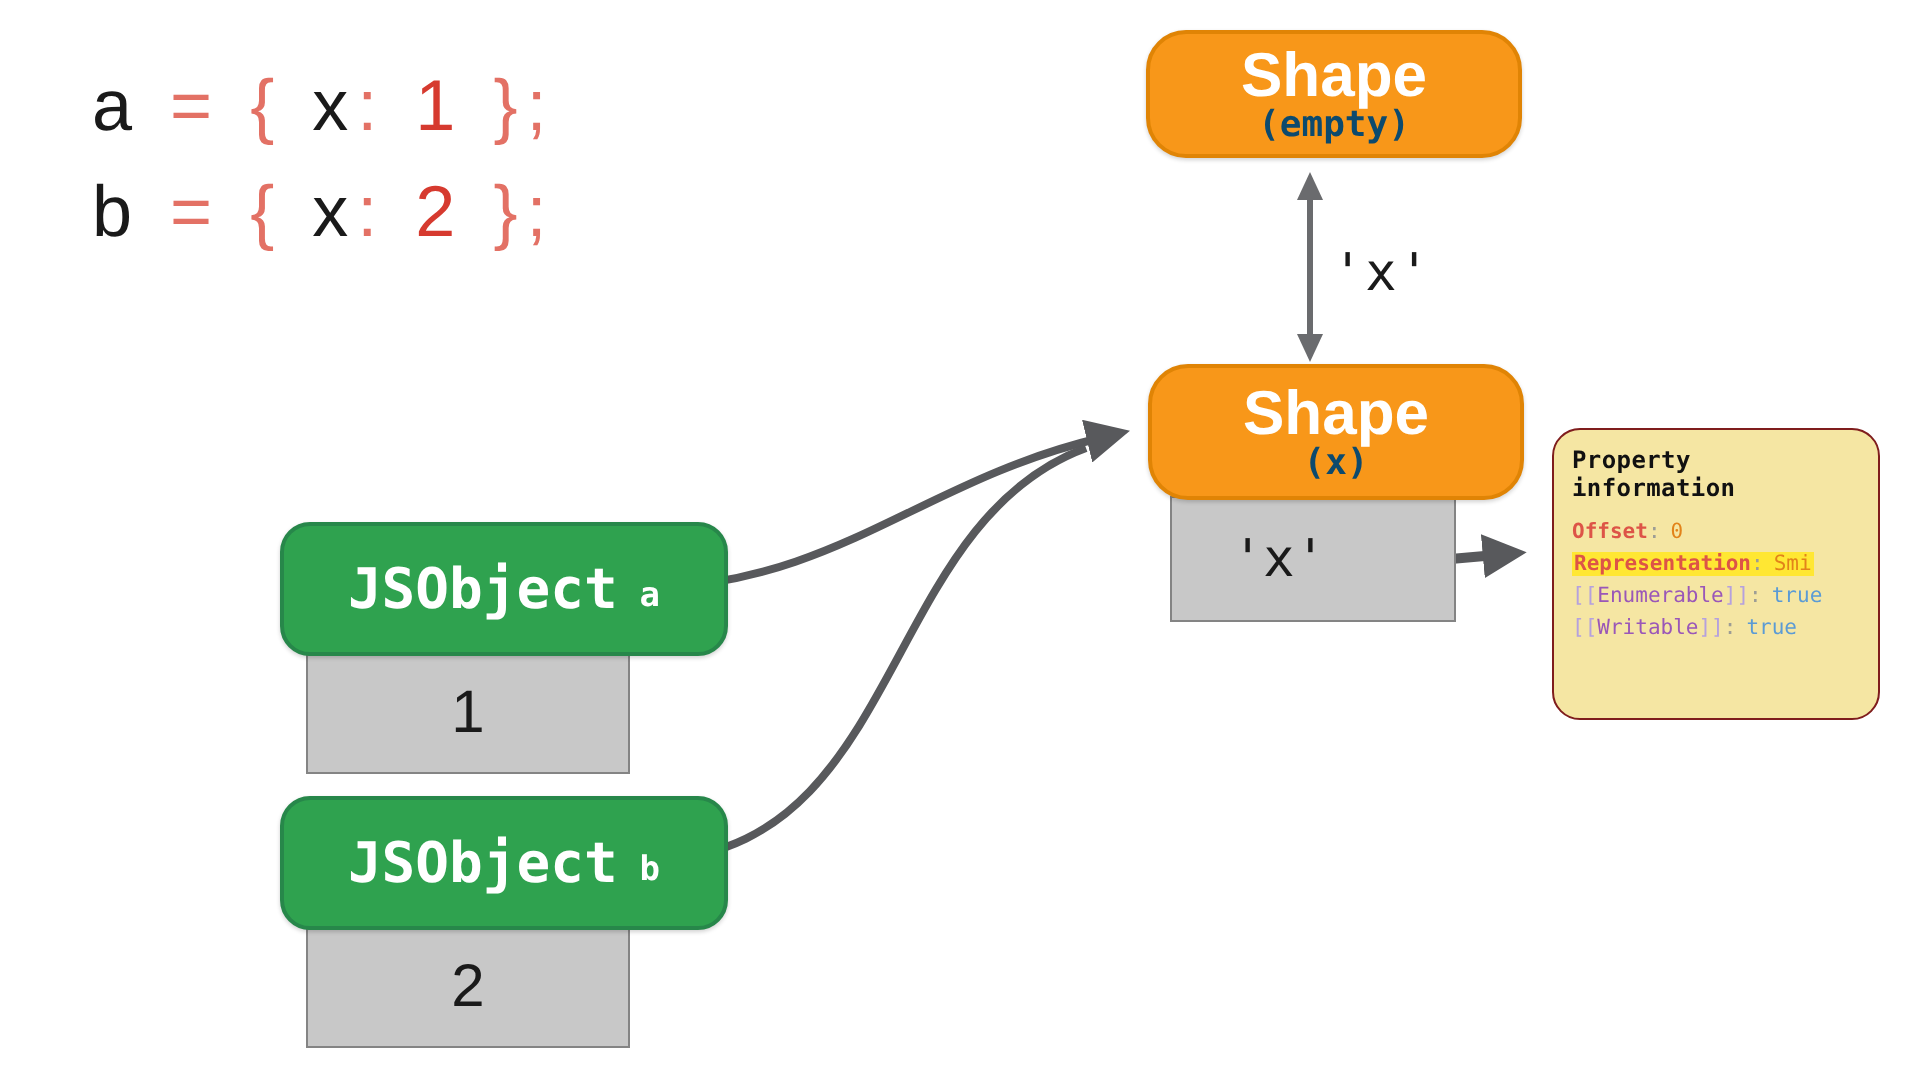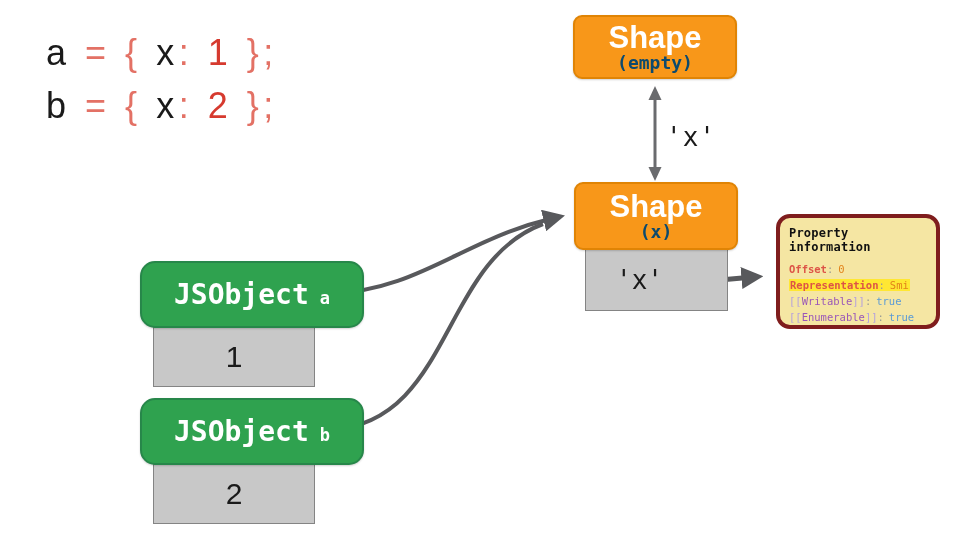--- a/index.html
+++ b/index.html
@@ -13,22 +13,22 @@
     height:53px;line-height:53px;font-size:36px;letter-spacing:4.5px;
     font-family:"Liberation Sans",sans-serif;white-space:pre;
   }
   .tk-id{color:#1A1A1A;}
   .tk-punct{color:#E37165;}
   .tk-num{color:#D63A2F;}
   
   .arrows{position:absolute;left:0;top:0;width:960px;height:540px;pointer-events:none;}
   
   .shape-box{
-    position:absolute;width:164px;height:64px;background:#F89719;border:2px solid #E08405;
-    border-radius:9px;display:flex;flex-direction:column;align-items:center;justify-content:center;
+    position:absolute;width:188px;height:64px;background:#F89719;border:2px solid #E08405;
+    border-radius:20px;display:flex;flex-direction:column;align-items:center;justify-content:center;
     box-sizing:border-box;z-index:3;box-shadow:0 1px 2px rgba(0,0,0,0.18);
   }
   .shape-title{color:#ffffff;font-weight:bold;font-size:31px;line-height:31px;}
   .shape-subtitle{color:#0c4a6e;font-weight:bold;font-size:18px;line-height:20px;font-family:"DejaVu Sans Mono",monospace;}
   .js-box{
     position:absolute;width:224px;height:67px;background:#2FA24F;border:2px solid #27874A;
     border-radius:15px;display:flex;align-items:center;justify-content:center;gap:11px;
     box-sizing:border-box;z-index:3;box-shadow:0 1px 2px rgba(0,0,0,0.18);
   }
   .js-title{color:#ffffff;font-weight:bold;font-size:28px;font-family:"DejaVu Sans Mono",monospace;}
@@ -39,22 +39,22 @@
     color:#1A1A1A;
   }
   .slot-digit{font-size:30px;font-family:"Liberation Sans",sans-serif;}
   .slot-key{font-size:26px;font-family:"DejaVu Sans Mono",monospace;padding-right:34px;}
   .trans-label{
     position:absolute;left:666px;top:122px;font-size:26px;color:#1A1A1A;
     font-family:"DejaVu Sans Mono",monospace;letter-spacing:1px;z-index:2;
   }
   
   .prop-card{
-    position:absolute;left:776px;top:214px;width:164px;height:115px;background:#F5E6A3;
-    border:4px solid #7f1d1d;border-radius:14px;box-sizing:border-box;padding:8px 9px;
+    position:absolute;left:776px;top:214px;width:164px;height:146px;background:#F5E6A3;
+    border:1px solid #7f1d1d;border-radius:14px;box-sizing:border-box;padding:8px 9px;
     font-family:"DejaVu Sans Mono",monospace;z-index:3;
   }
   .prop-title{font-size:12px;line-height:14px;font-weight:bold;color:#111111;margin-bottom:7px;letter-spacing:0.2px;}
   .prop-row{font-size:10.5px;line-height:16px;white-space:pre;}
   .pr-red{color:#DD5447;font-weight:bold;}
   .pr-orange{color:#E2831A;}
   .pr-bracket{color:#B5A1DE;}
   .pr-purple{color:#9A57B8;}
   .pr-blue{color:#5B9BD5;}
   .pr-colon{color:#9D9D95;margin-right:5px;}
@@ -122,17 +122,17 @@
       <span class="js-suffix">b</span>
   </div>
   <div class="slot" style="left:153px;top:464px;width:162px;height:60px;">
     <span class="slot-digit">2</span>
   </div>
 
   <div class="prop-card">
     <div class="prop-title">Property information</div>
     <div class="prop-row"><span class="pr-red">Offset</span><span class="pr-colon">:</span><span class="pr-orange">0</span></div>
     <div class="prop-row"><span class="hl"><span class="pr-red">Representation</span><span class="pr-colon">:</span><span class="pr-orange">Smi</span></span></div>
+    <div class="prop-row"><span class="pr-bracket">[[</span><span class="pr-purple">Enumerable</span><span class="pr-bracket">]]</span><span class="pr-colon">:</span><span class="pr-blue">true</span></div>
     <div class="prop-row"><span class="pr-bracket">[[</span><span class="pr-purple">Writable</span><span class="pr-bracket">]]</span><span class="pr-colon">:</span><span class="pr-blue">true</span></div>
-    <div class="prop-row"><span class="pr-bracket">[[</span><span class="pr-purple">Enumerable</span><span class="pr-bracket">]]</span><span class="pr-colon">:</span><span class="pr-blue">true</span></div>
   </div>
 
 </div>
 
 </body></html>

